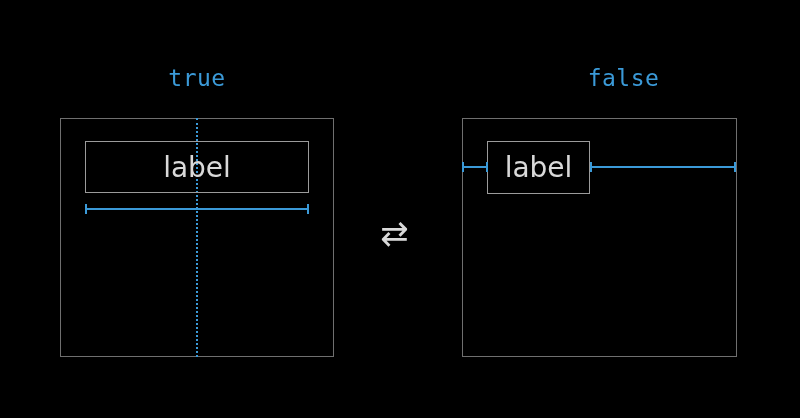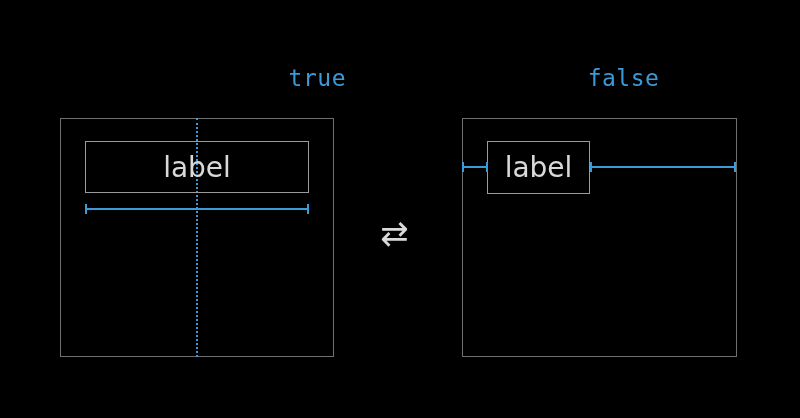--- a/index.html
+++ b/index.html
@@ -71,21 +71,21 @@
     line-height: 1;
     font-family: "DejaVu Sans", sans-serif;
     z-index: 5;
   }
 </style>
 </head>
 <body>
 
 <div class="stage">
 
-  <div class="panel-title" style="left:72px; top:65px; width:274px;text-align:right;">true</div>
+  <div class="panel-title" style="left:60px; top:65px; width:274px;">true</div>
 
   <div class="outer-box" style="left:60px; top:118px; width:274px; height:239px;"></div>
 
   <div class="dotted-line" style="left:196px; top:118px; height:239px;"></div>
 
   <div class="label-box" style="left:85px; top:141px; width:224px; height:52px;">
     <span>label</span>
   </div>
 
   <div class="dim-line" style="left:85px; top:208px; width:224px;">

